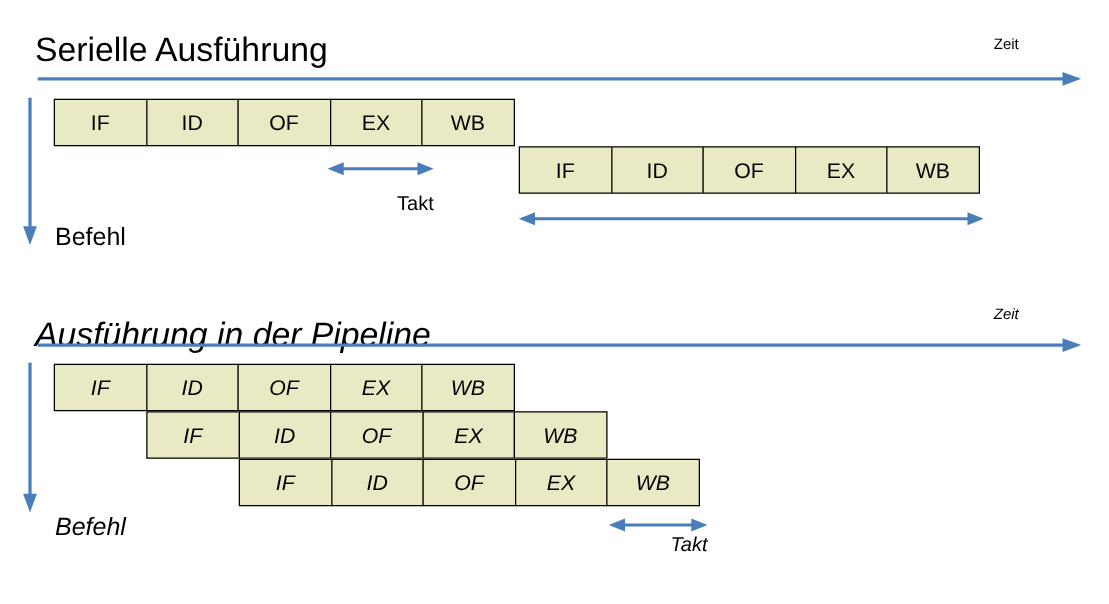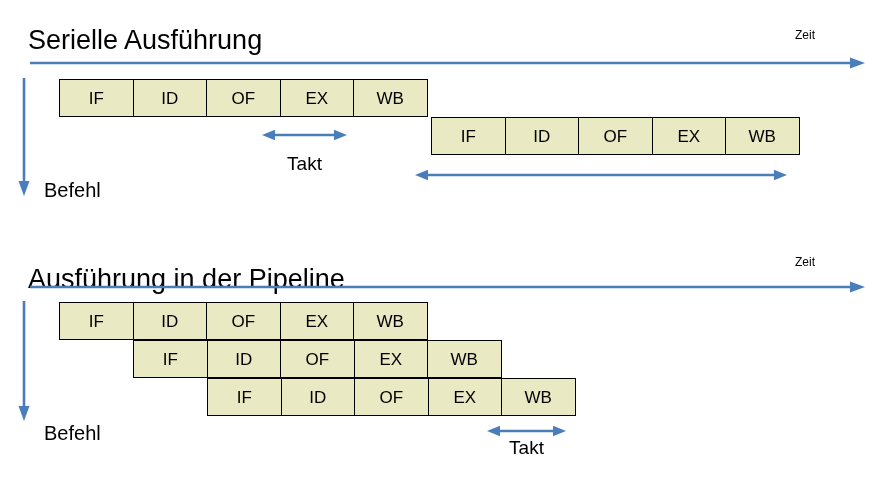--- a/index.html
+++ b/index.html
@@ -23,21 +23,21 @@
     width: 887px;
     height: 483px;
   }
 
   .section {
     position: absolute;
     left: 0;
     width: 887px;
   }
   #section-serial  { top: 0px;   height: 240px; }
-  #section-pipeline{ top: 239px; height: 243px; }
+  #section-pipeline{ top: 228px; height: 243px; font-style: italic; }
 
   .section-title {
     position: absolute;
     left: 28px;
     top: 12px;
     font-size: 27px;
     line-height: 32px;
     font-weight: normal;
     letter-spacing: 0px;
     color: #000000;
@@ -92,35 +92,35 @@
     background: #E9E9C3;
     border: 1px solid #000000;
     margin-left: -1px;
     display: flex;
     align-items: center;
     justify-content: center;
     font-size: 17px;
     line-height: 19px;
     color: #000000;
   }
-  .stage-box:first-child { margin-left: 16px; }
+  .stage-box:first-child { margin-left: 0; }
 
   
   .measure {
     position: absolute;
     height: 14px;
   }
   .measure svg { display: block; }
 
   .measure-label {
     position: absolute;
-    font-size: 19px;
+    font-size: 16px;
     line-height: 18px;
     white-space: nowrap;
-    text-align: center;
+    text-align: right;
   }
 </style>
 </head>
 <body>
 
 <div class="slide">
 
   <div class="section" id="section-serial">
 
     <div class="section-title">Serielle Ausführung</div>

